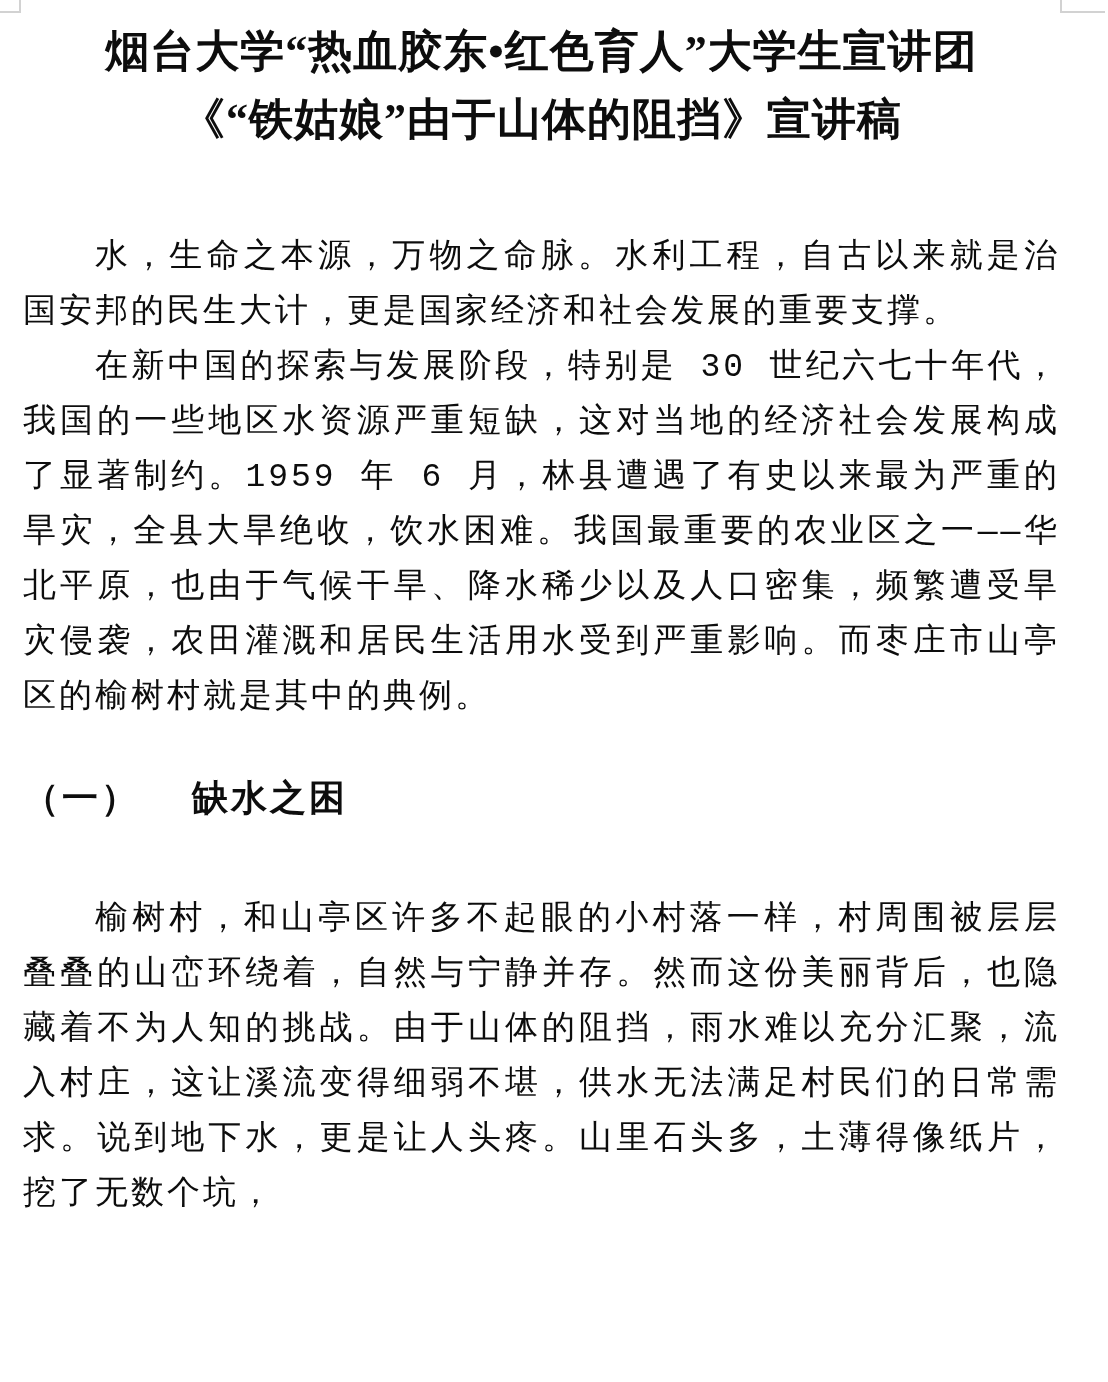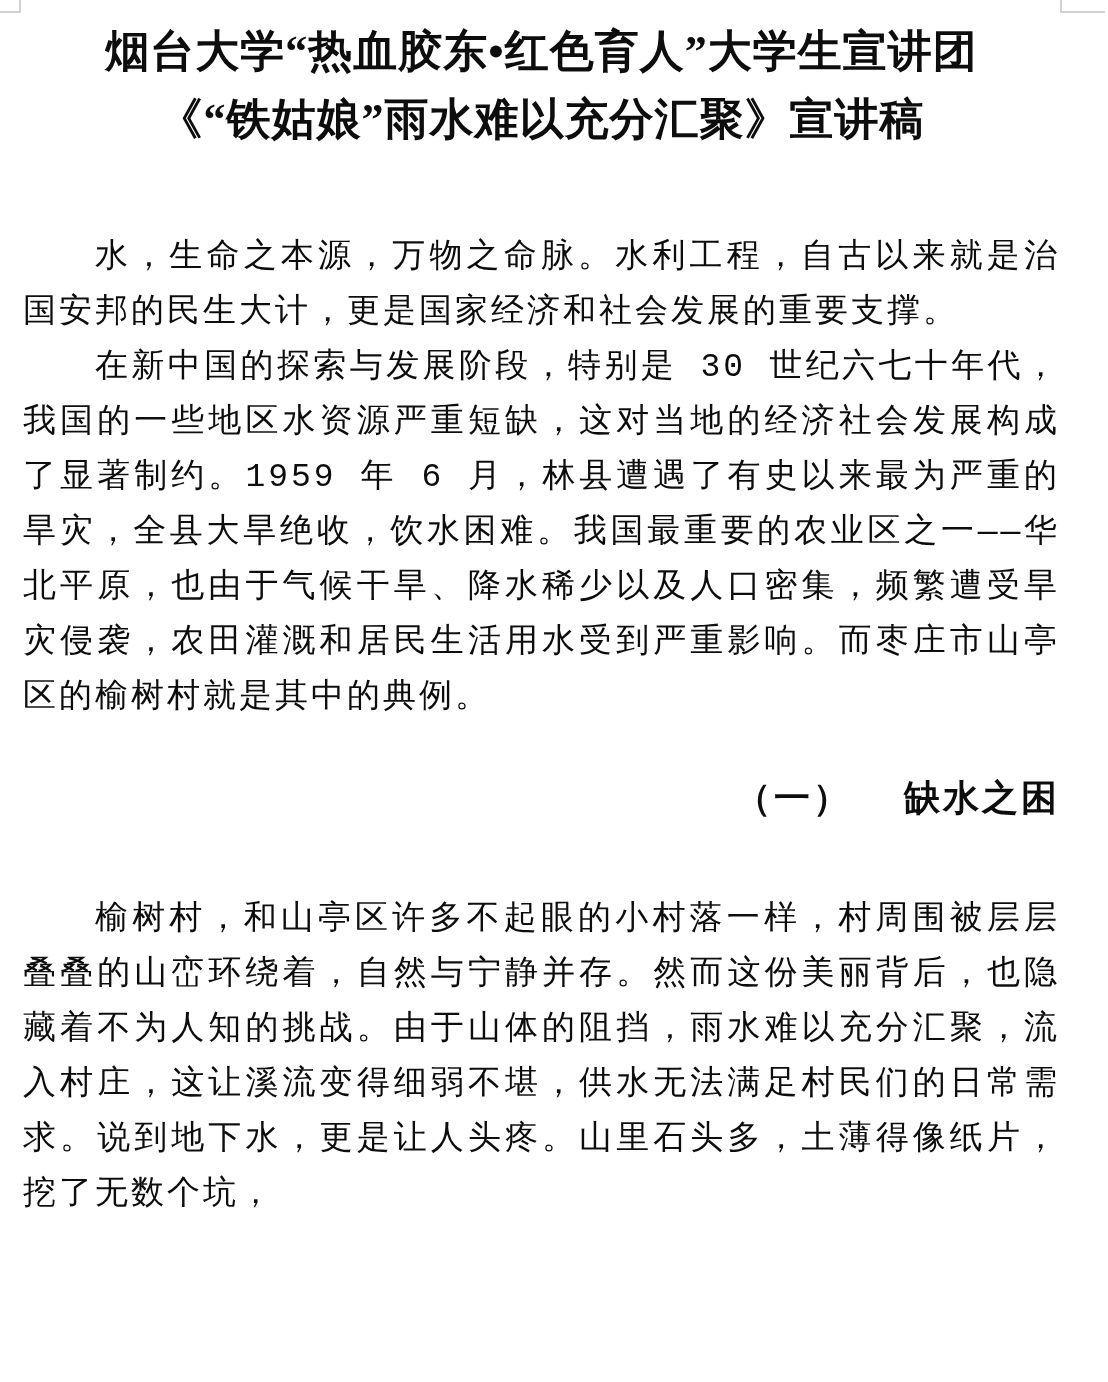--- a/index.html
+++ b/index.html
@@ -55,21 +55,21 @@
     letter-spacing: 3px;
     text-align: justify;
     text-justify: inter-character;
   }
   .body-text p {
     margin: 0;
     text-indent: 72px;
     font-family: Liberation Mono, monospace;
   }
   .section-heading {
-    text-align: right;
+    text-align: left;
     font-weight: bold;
     font-size: 36px;
     line-height: 62px;
     letter-spacing: 3px;
     margin: 42px 0 63px 0;
   }
   .section-heading .sec-num {
     display: inline-block;
     margin-right: 52px;
   }
@@ -79,21 +79,21 @@
 
 <div class="page">
 
   <div class="crop-mark tl"></div>
   <div class="crop-mark tr"></div>
 
   <div class="content">
 
     <div class="doc-title">
       <div>烟台大学“热血胶东•红色育人”大学生宣讲团</div>
-      <div>《“铁姑娘”雨水难以充分汇聚》宣讲稿</div>
+      <div>《“铁姑娘”由于山体的阻挡》宣讲稿</div>
     </div>
 
     <div class="body-text">
       <p>水，生命之本源，万物之命脉。水利工程，自古以来就是治国安邦的民生大计，更是国家经济和社会发展的重要支撑。</p>
       <p>在新中国的探索与发展阶段，特别是 30 世纪六七十年代，我国的一些地区水资源严重短缺，这对当地的经济社会发展构成了显著制约。1959 年 6 月，林县遭遇了有史以来最为严重的旱灾，全县大旱绝收，饮水困难。我国最重要的农业区之一——华北平原，也由于气候干旱、降水稀少以及人口密集，频繁遭受旱灾侵袭，农田灌溉和居民生活用水受到严重影响。而枣庄市山亭区的榆树村就是其中的典例。</p>
 
       <div class="section-heading">
         <span class="sec-num">（一）</span><span>缺水之困</span>
       </div>
 

